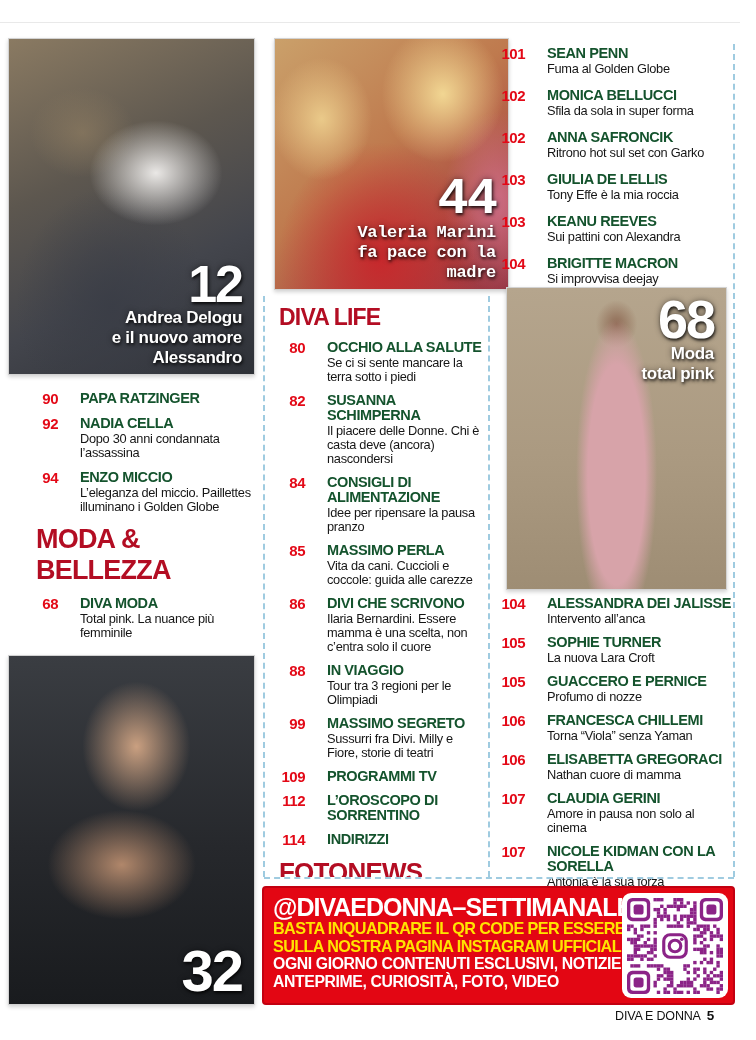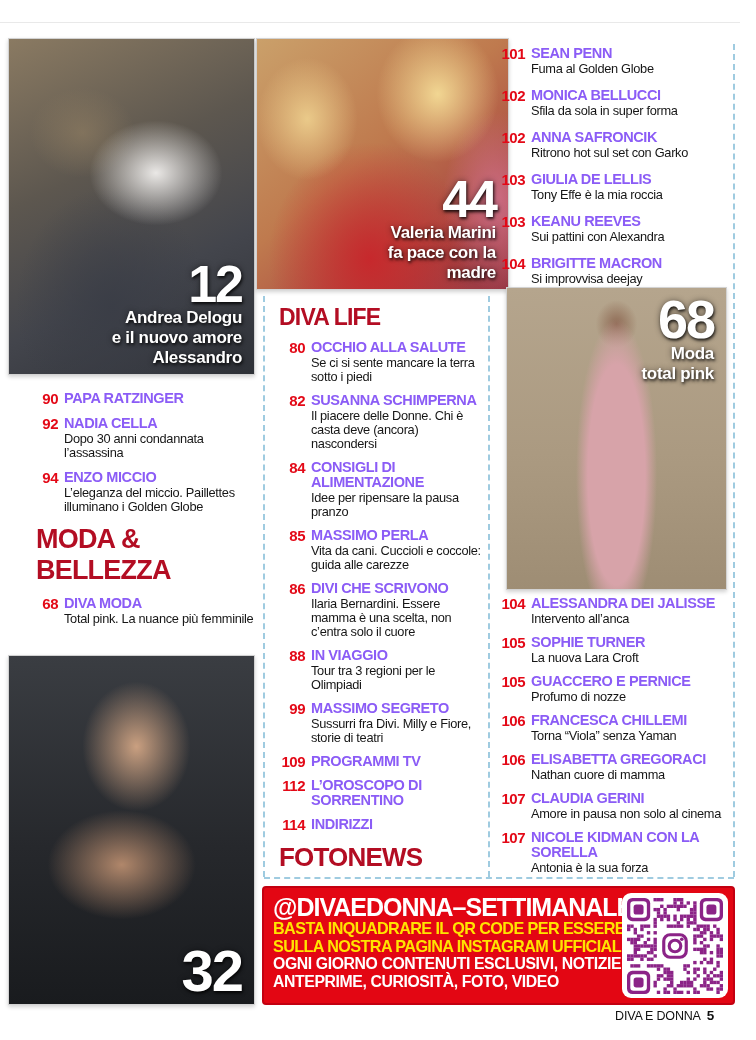--- a/index.html
+++ b/index.html
@@ -11,27 +11,27 @@
   .edge-top{position:absolute;left:0;top:22px;width:740px;height:1px;background:#e9e9e9;}
 
   
   .photo{position:absolute;margin:0;border:1px solid #d2d2d2;box-shadow:0 2px 4px rgba(0,0,0,.18);box-sizing:border-box;}
   .photo-delogu{left:8px;top:38px;width:247px;height:337px;
     background:
       radial-gradient(95px 75px at 60% 40%, rgba(242,240,238,.95), rgba(242,240,238,0) 70%),
       radial-gradient(70px 60px at 30% 28%, rgba(150,130,100,.55), rgba(150,130,100,0) 75%),
       radial-gradient(120px 150px at 42% 80%, rgba(58,61,70,.9), rgba(58,61,70,0) 80%),
       linear-gradient(155deg,#8a7a62 0%,#5d574f 38%,#43454c 68%,#2e3137 100%);}
-  .photo-marini{left:256px;top:38px;width:253px;height:252px;
+  .photo-marini{left:274px;top:38px;width:235px;height:252px;
     background:
       radial-gradient(70px 85px at 20% 32%, rgba(236,205,140,.95), rgba(236,205,140,0) 72%),
       radial-gradient(85px 95px at 72% 22%, rgba(244,219,150,.95), rgba(244,219,150,0) 72%),
       radial-gradient(130px 150px at 45% 88%, rgba(200,38,43,.95), rgba(200,38,43,0) 78%),
       radial-gradient(70px 120px at 95% 65%, rgba(214,120,150,.8), rgba(214,120,150,0) 75%),
-      linear-gradient(140deg,#caa06a 0%,#bf7a4e 45%,#a84340 80%,#983846 100%);}
+      linear-gradient(140deg,#caa06a 0%,#bf7a4e 45%,#a84340 80%,#983846 100%); font-family: Liberation Mono, monospace;}
   .photo-moda{left:506px;top:287px;width:221px;height:303px;
     background:
       radial-gradient(52px 200px at 50% 62%, #d7a3a9 0%, #d7a3a9 55%, rgba(215,163,169,0) 78%),
       radial-gradient(26px 30px at 50% 12%, #8f6b55 0%, rgba(143,107,85,0) 80%),
       linear-gradient(180deg,#b5a58d 0%,#ab9a81 55%,#9e8d74 100%);}
   .photo-zalone{left:8px;top:655px;width:247px;height:350px;
     background:
       radial-gradient(75px 90px at 52% 26%, rgba(205,162,130,.98), rgba(205,162,130,0) 72%),
       radial-gradient(95px 70px at 46% 60%, rgba(184,140,110,.95), rgba(184,140,110,0) 78%),
       linear-gradient(180deg,#3a3d42 0%,#26282c 55%,#191b1e 100%);}
@@ -42,23 +42,23 @@
   .cap-num{font-weight:700;line-height:.88;letter-spacing:-2px;}
   .cap-line{font-weight:700;font-size:17px;line-height:1.18;letter-spacing:-.3px;}
   .cap-delogu{bottom:6px;} .cap-delogu .cap-num{font-size:52px;}
   .cap-marini{bottom:6px;} .cap-marini .cap-num{font-size:52px;}
   .cap-moda{top:8px;}      .cap-moda  .cap-num{font-size:54px;}
   .cap-zalone{bottom:8px;} .cap-zalone .cap-num{font-size:58px;}
   .cap-zalone .cap-line{font-size:18.5px;}
 
   
   .toc{position:absolute;}
-  .toc-item{display:grid;grid-template-columns:30px 1fr;column-gap:6px;margin-bottom:10px;}
+  .toc-item{display:grid;grid-template-columns:30px 1fr;column-gap:22px;margin-bottom:10px;}
   .toc-num{text-align:right;color:#e30917;font-weight:700;font-size:15px;line-height:15px;letter-spacing:-.5px;}
-  .toc-title{display:block;color:#8b5cf6;font-weight:700;font-size:14.5px;line-height:15px;letter-spacing:-.4px;}
+  .toc-title{display:block;color:#14532d;font-weight:700;font-size:14.5px;line-height:15px;letter-spacing:-.4px;}
   .toc-desc{display:block;color:#161616;font-size:12.8px;line-height:14px;letter-spacing:-.3px;margin-top:1px;}
   .sec-head{color:#b30d23;font-weight:700;letter-spacing:-.8px;margin:0 0 10px 0;}
 
   .toc-left{left:28px;top:391px;width:228px;}
   .toc-left .sec-head{font-size:27px;margin:4px 0 10px 8px;}
 
   .mid-rail{position:absolute;left:263px;top:296px;width:227px;height:581px;
     border-left:2px dashed #9fcbe0;border-right:2px dashed #9fcbe0;
     box-sizing:border-box;padding:6px 2px 0 12px;overflow:hidden;}
   .mid-rail .sec-head.h-divalife{font-size:23px;margin:2px 0 9px 2px;}

